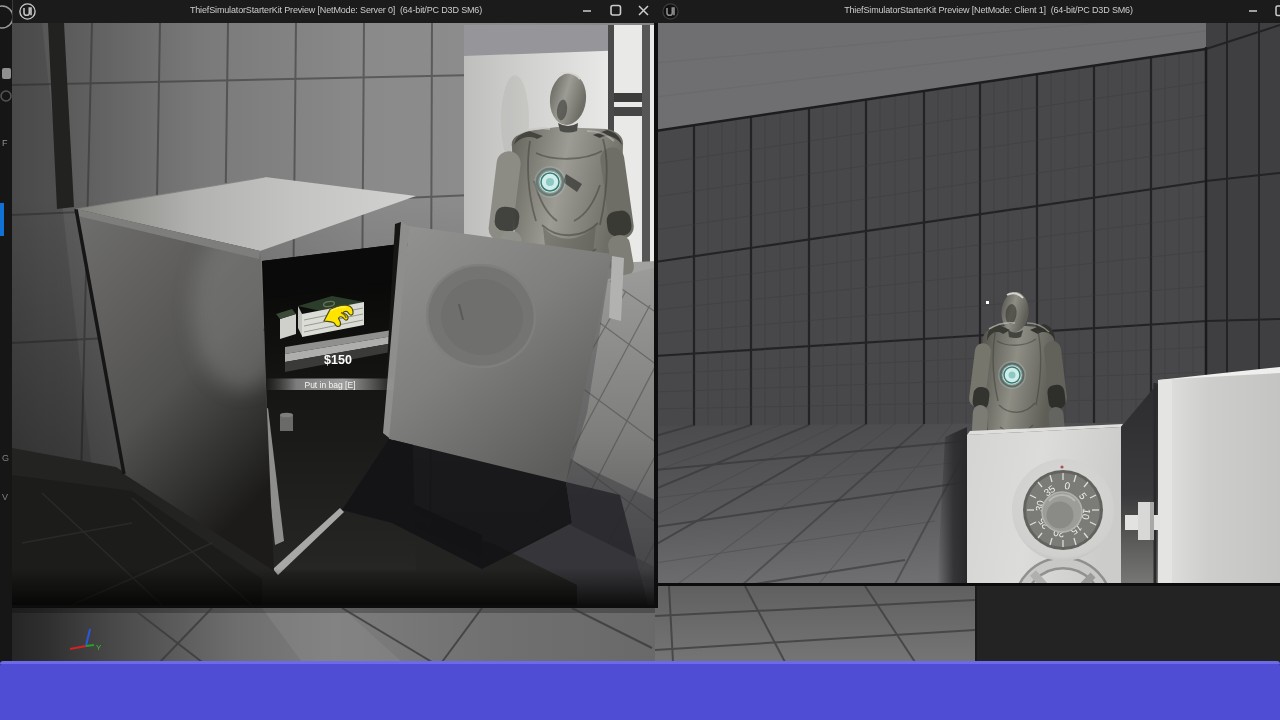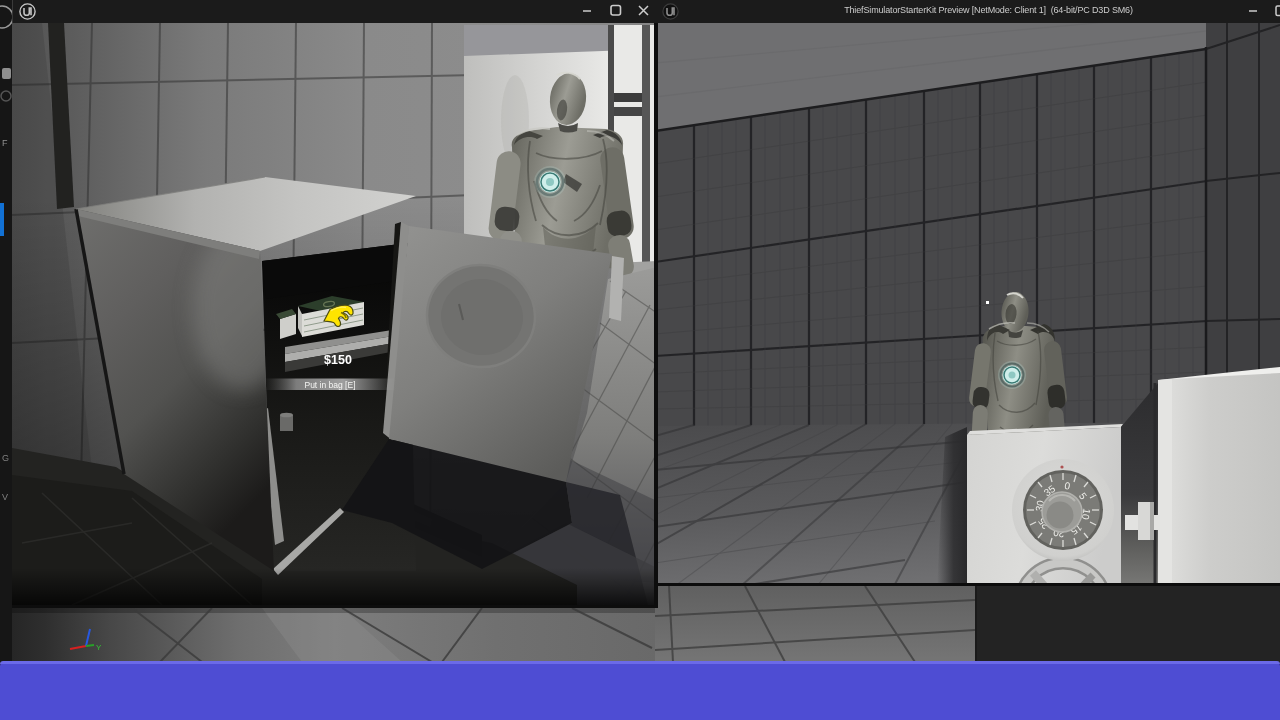--- a/index.html
+++ b/index.html
@@ -341,20 +341,21 @@
 </svg>
     </div>
   </div>
 
   <div class="abs" style="left:12px;top:0;width:646px;height:608px;background:#0d0d0d;">
     <div class="tbar" style="left:0;width:646px;border-left:1px solid #3a3a3a;">
       <svg class="abs" style="left:6px;top:3px" width="17" height="17" viewBox="0 0 17 17">
         <circle cx="8.5" cy="8.5" r="7.6" fill="none" stroke="#c8c8c8" stroke-width="1.4"></circle>
         <path d="M 5 5 L 5 10 Q 5 12.3 7.7 12.3 Q 10.3 12.3 10.3 10 L 10.3 5 L 12 5 L 12 12.2" fill="none" stroke="#c4c4c4" stroke-width="1.6"></path>
       </svg>
+      <div class="ttext">ThiefSimulatorStarterKit Preview [NetMode: Server 0]&nbsp; (64-bit/PC D3D SM6)</div>
       <svg class="abs" style="left:565px;top:0" width="81" height="23">
         <line x1="5" y1="11" x2="13" y2="11" stroke="#cccccc" stroke-width="1.5"></line>
         <rect x="33" y="5.5" width="9.5" height="9.5" rx="2" fill="none" stroke="#cccccc" stroke-width="1.6"></rect>
         <path d="M 61 6 L 70 15 M 70 6 L 61 15" stroke="#cccccc" stroke-width="1.5"></path>
       </svg>
     </div>
     <div class="abs" style="left:0;top:23px;width:645px;height:582px;" id="lscene">
 <svg width="645" height="582" viewBox="0 0 645 582">
 <defs>
   <linearGradient id="wallL" x1="0" y1="0" x2="1" y2="0">

